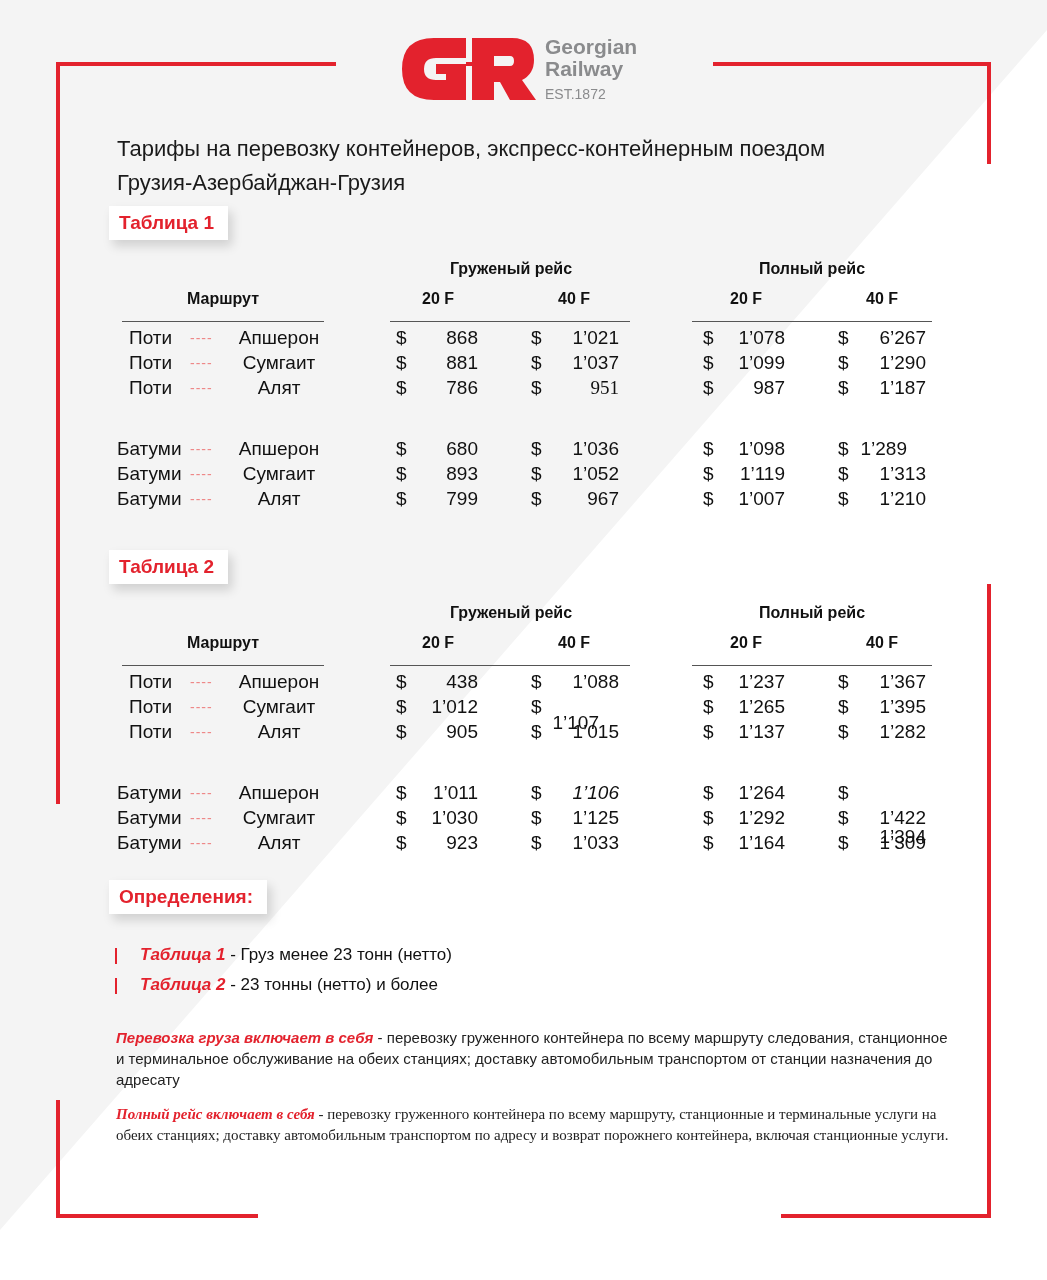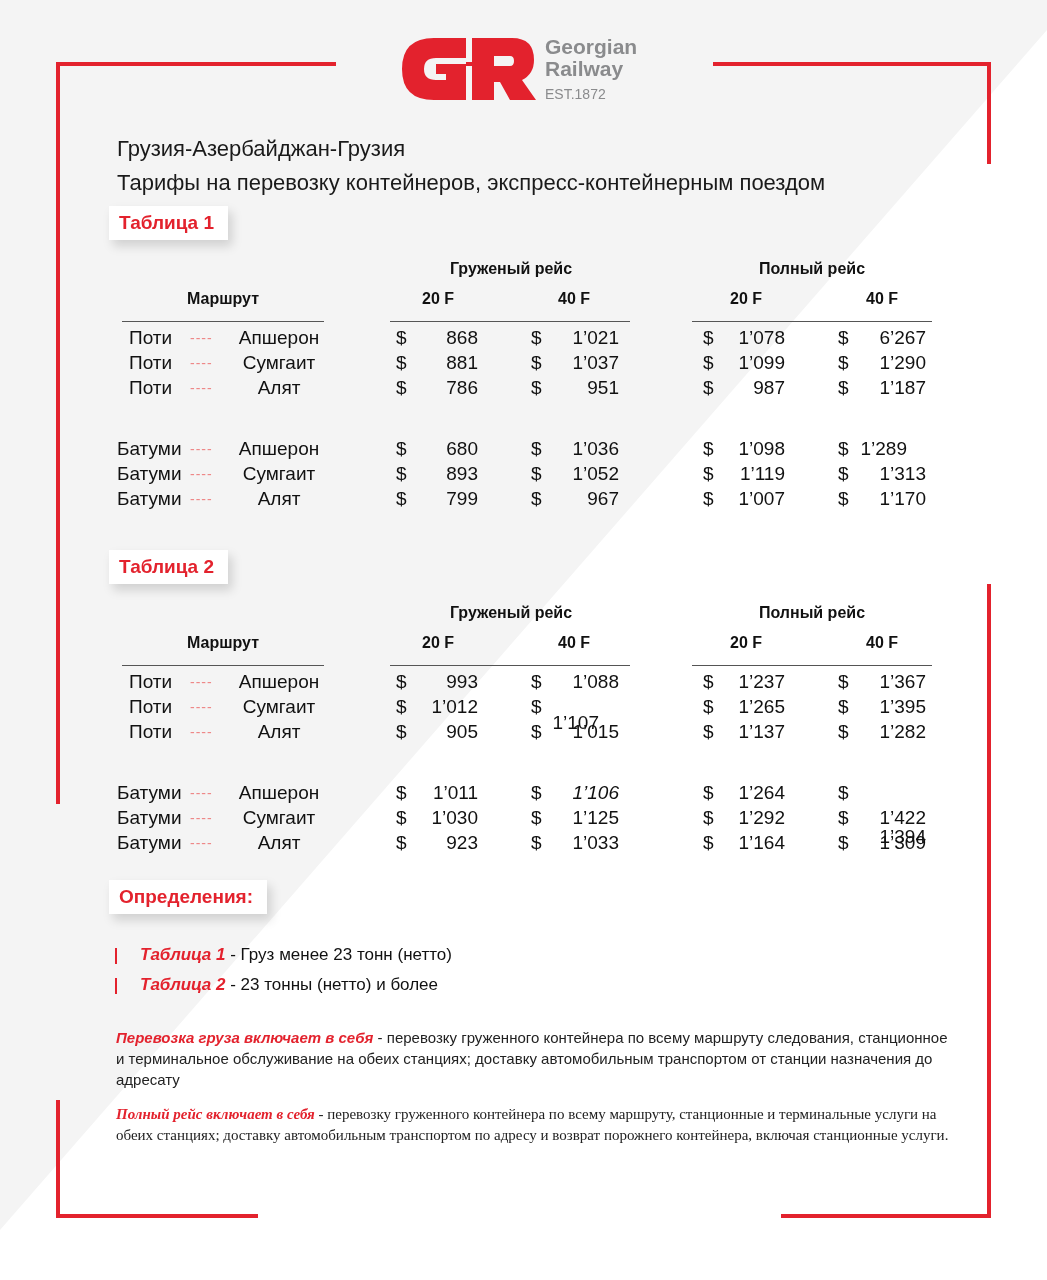--- a/index.html
+++ b/index.html
@@ -59,22 +59,22 @@
     <rect x="66" y="26" width="6" height="4" fill="#e3222d"></rect>
   </svg>
   <div class="logo-text">
     <div>Georgian</div>
     <div>Railway</div>
   </div>
   <div class="logo-est">EST.1872</div>
 </div>
 
 <div class="title">
+  <div>Тарифы на перевозку контейнеров, экспресс-контейнерным поездом</div>
   <div>Грузия-Азербайджан-Грузия</div>
-  <div>Тарифы на перевозку контейнеров, экспресс-контейнерным поездом</div>
 </div>
 
 <div class="tag" style="left:109px;top:206px;">Таблица 1</div>
 <div class="tbl" style="top:0;" id="t1">
     <div class="hdr" style="left: 392px; top: 260px; width: 238px;">Груженый рейс</div>
     <div class="hdr" style="left: 692px; top: 260px; width: 240px;">Полный рейс</div>
     <div class="hdr" style="left: 122px; top: 290px; width: 202px;">Маршрут</div>
     <div class="hdr" style="left: 392px; top: 290px; width: 92px;">20 F</div>
     <div class="hdr" style="left: 528px; top: 290px; width: 92px;">40 F</div>
     <div class="hdr" style="left: 700px; top: 290px; width: 92px;">20 F</div>
@@ -108,21 +108,21 @@
       <span class="cur" style="left: 838px;">$</span>
       <span class="val" style="left: 856px;">1’290</span>
     </div>
     <div class="row" style="top: 377px;">
       <span style="left: 129px;">Поти</span>
       <span class="dash" style="left: 190px;">----</span>
       <span class="to" style="left: 224px;">Алят</span>
       <span class="cur" style="left: 396px;">$</span>
       <span class="val" style="left: 408px;">786</span>
       <span class="cur" style="left: 531px;">$</span>
-      <span class="val" style="left: 549px;">951</span>
+      <span class="val" style="left: 549px; font-family: Liberation Serif, serif;">951</span>
       <span class="cur" style="left: 703px;">$</span>
       <span class="val" style="left: 715px;">987</span>
       <span class="cur" style="left: 838px;">$</span>
       <span class="val" style="left: 856px;">1’187</span>
     </div>
     <div class="row" style="top: 438px;">
       <span style="left: 117px;">Батуми</span>
       <span class="dash" style="left: 190px;">----</span>
       <span class="to" style="left: 224px;">Апшерон</span>
       <span class="cur" style="left: 396px;">$</span>
@@ -151,42 +151,42 @@
       <span style="left: 117px;">Батуми</span>
       <span class="dash" style="left: 190px;">----</span>
       <span class="to" style="left: 224px;">Алят</span>
       <span class="cur" style="left: 396px;">$</span>
       <span class="val" style="left: 408px;">799</span>
       <span class="cur" style="left: 531px;">$</span>
       <span class="val" style="left: 549px;">967</span>
       <span class="cur" style="left: 703px;">$</span>
       <span class="val" style="left: 715px;">1’007</span>
       <span class="cur" style="left: 838px;">$</span>
-      <span class="val" style="left: 856px;">1’170</span>
+      <span class="val" style="left: 856px;">1’210</span>
     </div>
   </div>
 
 <div class="tag" style="left:109px;top:550px;">Таблица 2</div>
 <div class="tbl" style="top:0;" id="t2">
     <div class="hdr" style="left: 392px; top: 604px; width: 238px;">Груженый рейс</div>
     <div class="hdr" style="left: 692px; top: 604px; width: 240px;">Полный рейс</div>
     <div class="hdr" style="left: 122px; top: 634px; width: 202px;">Маршрут</div>
     <div class="hdr" style="left: 392px; top: 634px; width: 92px;">20 F</div>
     <div class="hdr" style="left: 528px; top: 634px; width: 92px;">40 F</div>
     <div class="hdr" style="left: 700px; top: 634px; width: 92px;">20 F</div>
     <div class="hdr" style="left: 836px; top: 634px; width: 92px;">40 F</div>
     <div class="rule" style="left: 122px; top: 665px; width: 202px;"></div>
     <div class="rule" style="left: 390px; top: 665px; width: 240px;"></div>
     <div class="rule" style="left: 692px; top: 665px; width: 240px;"></div>
     <div class="row" style="top: 671px;">
       <span style="left: 129px;">Поти</span>
       <span class="dash" style="left: 190px;">----</span>
       <span class="to" style="left: 224px;">Апшерон</span>
       <span class="cur" style="left: 396px;">$</span>
-      <span class="val" style="left: 408px;">993</span>
+      <span class="val" style="left: 408px;">438</span>
       <span class="cur" style="left: 531px;">$</span>
       <span class="val" style="left: 549px;">1’088</span>
       <span class="cur" style="left: 703px;">$</span>
       <span class="val" style="left: 715px;">1’237</span>
       <span class="cur" style="left: 838px;">$</span>
       <span class="val" style="left: 856px;">1’367</span>
     </div>
     <div class="row" style="top: 696px;">
       <span style="left: 129px;">Поти</span>
       <span class="dash" style="left: 190px;">----</span>

